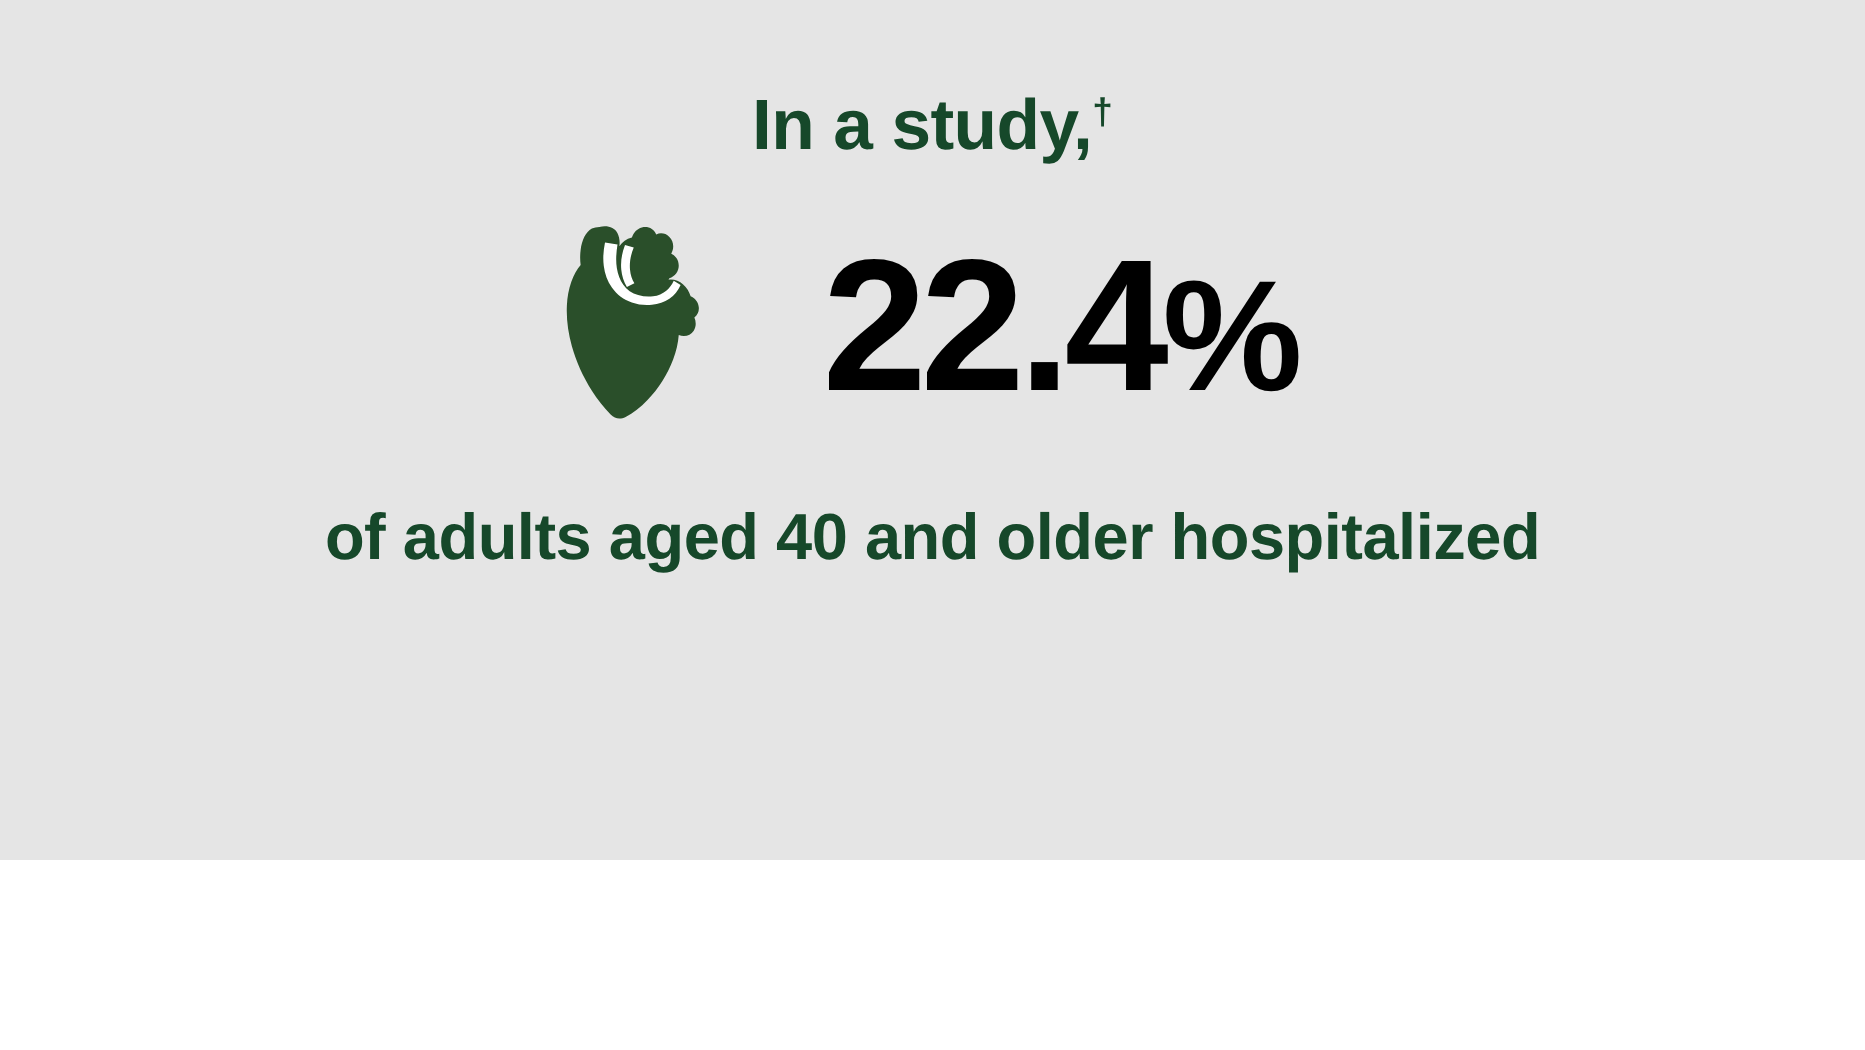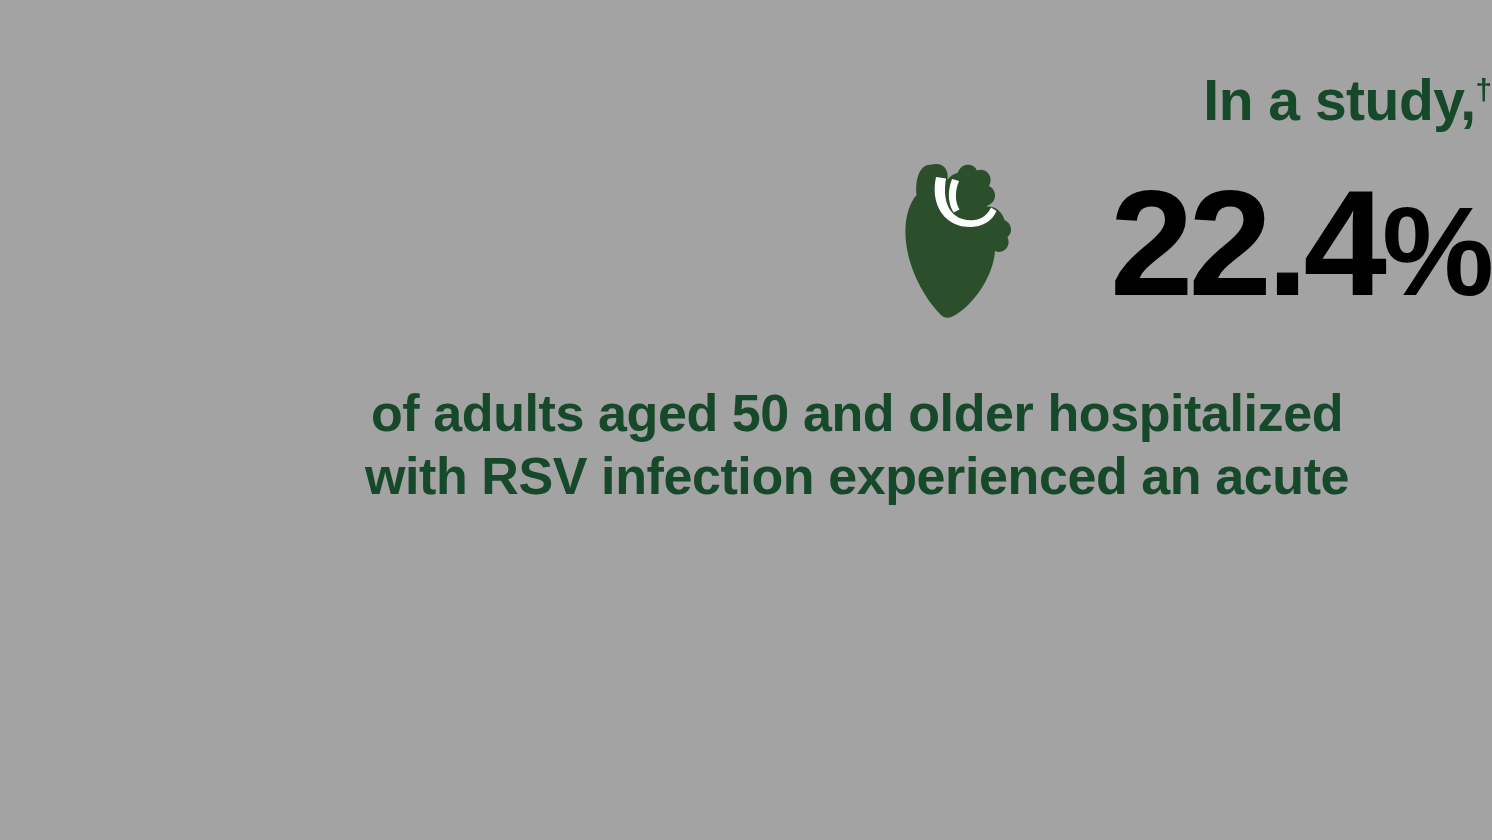--- a/index.html
+++ b/index.html
@@ -10,25 +10,25 @@
     width: 1492px;
     height: 840px;
     background: #ffffff;
     font-family: "Liberation Sans", sans-serif;
     overflow: hidden;
   }
 
   .infographic {
     position: relative;
     width: 1492px;
-    height: 840px;
-    background: #a3a3a3;
+    height: 688px;
+    background: #e5e5e5;
     display: flex;
     flex-direction: column;
-    align-items: flex-end;
+    align-items: center;
   }
 
   
   .headline {
     color: #16482a;
     font-weight: 700;
     font-size: 57px;
     line-height: 1;
     letter-spacing: -0.5px;
     margin-top: 72px;
@@ -40,21 +40,21 @@
     line-height: 0;
     letter-spacing: 0;
   }
 
   
   .stat-row {
     display: flex;
     align-items: center;
     justify-content: center;
     gap: 88px;
-    margin-top: 27px;
+    margin-top: 44px;
     height: 170px;
   }
   .heart-icon {
     width: 118px;
     height: 160px;
     display: block;
     flex: 0 0 auto;
   }
   .stat-value {
     color: #000000;
@@ -171,18 +171,17 @@
       "></path>
     </svg>
 
     <div class="stat-value">
       <span>22.4</span><span class="pct">%</span>
     </div>
 
   </div>
 
   <div class="statement">
-    <div>of adults aged 50 and older hospitalized</div>
-    <div>with RSV infection experienced an acute</div>
+    <div>of adults aged 40 and older hospitalized</div>
   </div>
 
 
 </div>
 
 </body></html>

